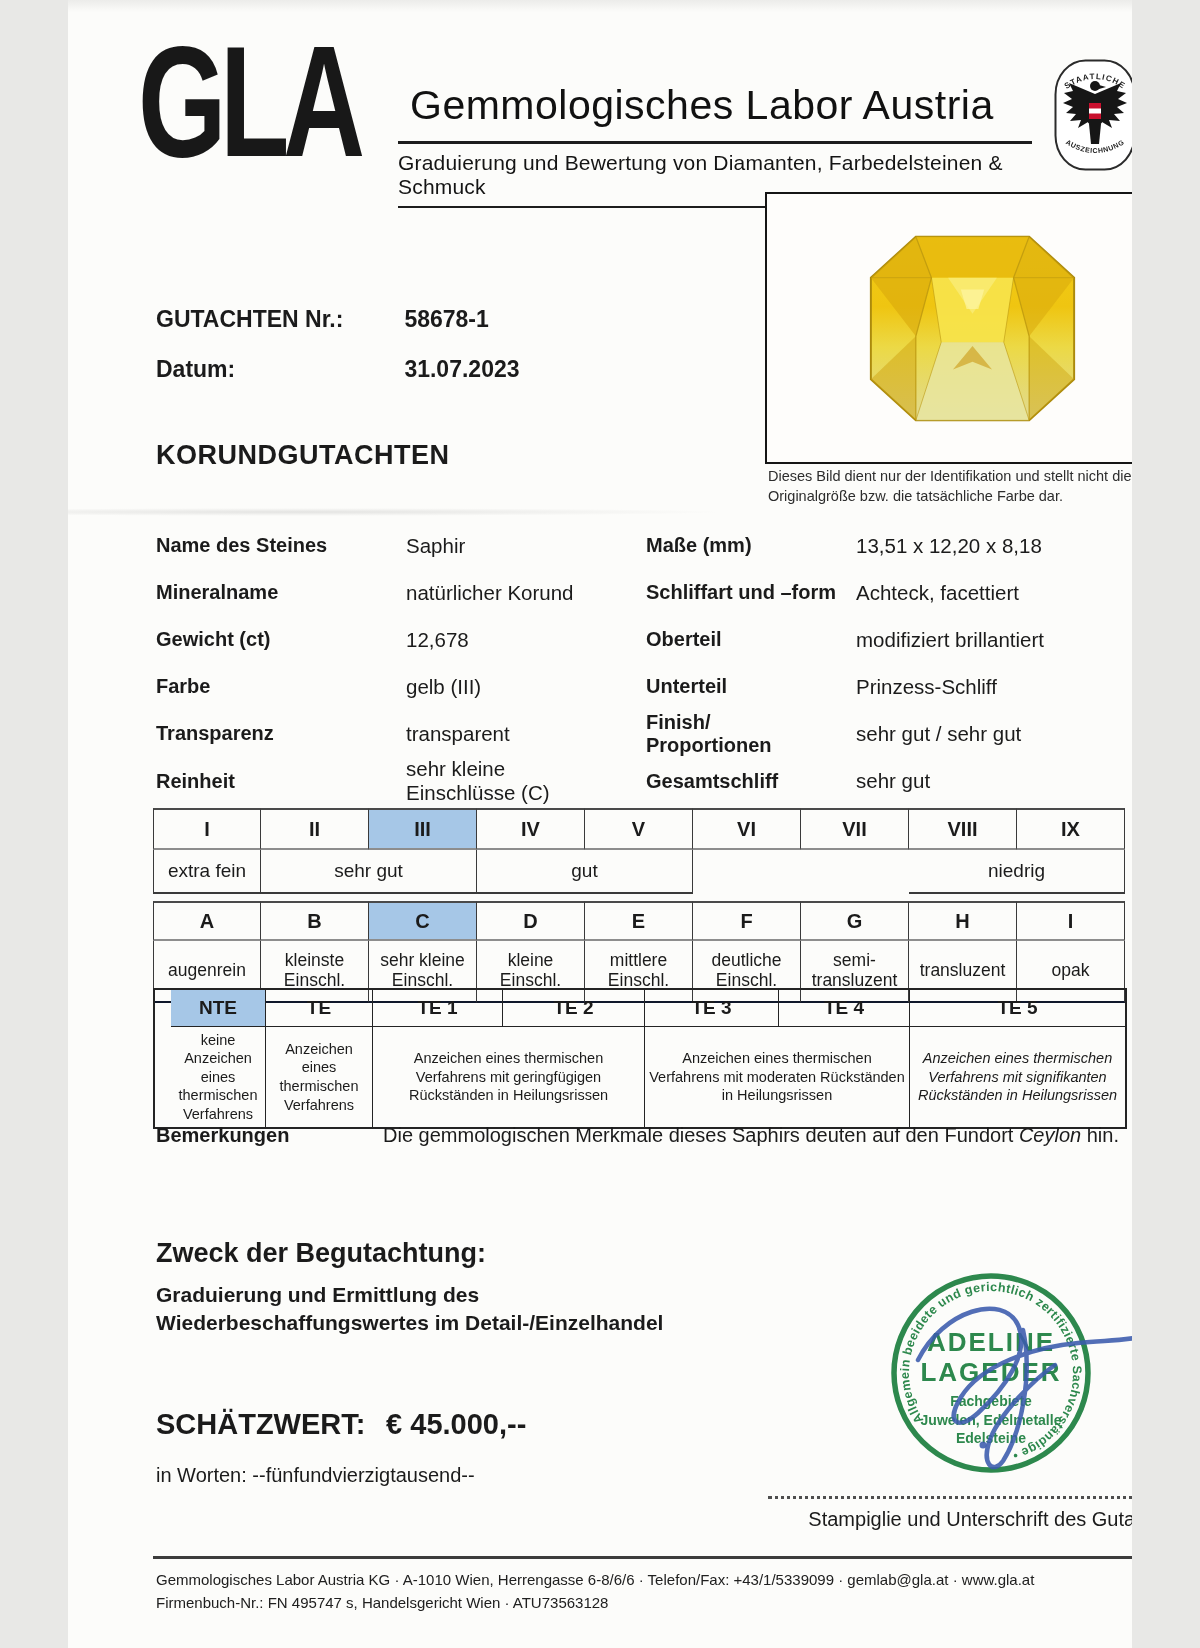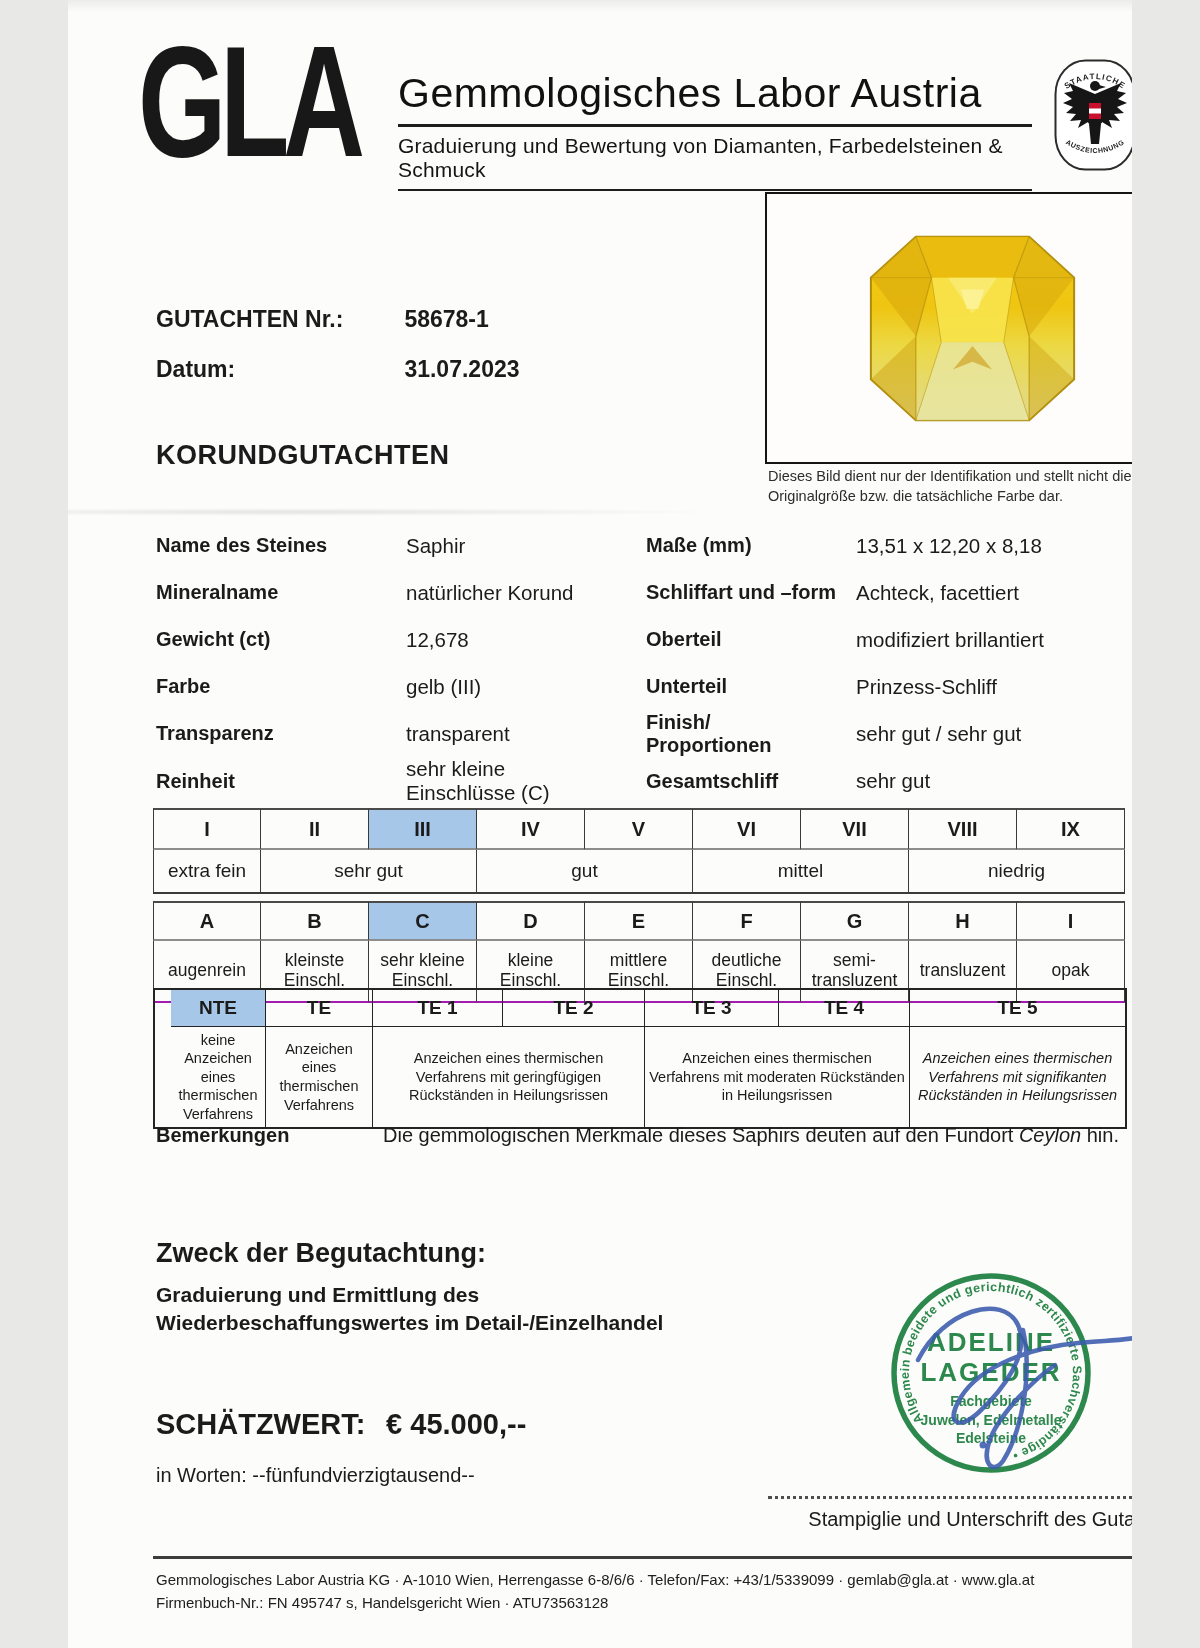--- a/index.html
+++ b/index.html
@@ -8,21 +8,21 @@
     background:#fcfcfa; overflow:hidden;
     font-family:"Liberation Sans","DejaVu Sans",sans-serif; color:#1b1b1b;
   }
   
   .gla-logo{
     position:absolute; left:70px; top:22px; font-size:158px; font-weight:700;
     letter-spacing:-9px; line-height:1; color:#181818;
     transform:scaleX(0.72); transform-origin:left top;
   }
   .title-block{position:absolute; left:330px; top:70px; width:634px;}
-  .main-title{font-size:41px; font-weight:400; color:#111; margin:0; line-height:1.15; letter-spacing:0.5px;}
+  .main-title{font-size:41px; font-weight:400; color:#111; margin:12px; line-height:1.15; letter-spacing:0.5px;}
   .rule-thick{border-top:3px solid #1d1d1d; margin-top:7px;}
   .main-subtitle{font-size:21px; color:#141414; margin-top:7px; letter-spacing:0.2px;}
   .rule-thin{border-top:2px solid #1d1d1d; margin-top:7px;}
   .emblem{position:absolute; left:985px; top:58px; width:84px; height:114px;}
   
   .meta-row{position:absolute; left:88px; font-size:23px; font-weight:700;}
   .meta-row .lbl{display:inline-block; width:242px;}
   .meta-1{top:306px;} .meta-2{top:356px;}
   .doc-title{position:absolute; left:88px; top:440px; font-size:27px; font-weight:700; letter-spacing:0.5px;}
   
@@ -39,21 +39,21 @@
   
   .gt{position:absolute; display:grid; grid-template-columns:repeat(9,108px) 106px;}
   .gt1{left:85px; top:808px;}
   .gt2{left:85px; top:901px;}
   .gc{display:flex; align-items:center; justify-content:center; text-align:center;
     border-right:1px solid #3a3a3a; box-sizing:border-box;}
   .gc.first{border-left:1px solid #3a3a3a;}
   .gh{font-size:20px; font-weight:700; height:42px; border-top:2px solid #4a4a4a; border-bottom:2px solid #8d8d8d;}
   .gg{font-size:19px; height:44px; border-bottom:2px solid #3a3a3a;}
   .gh2{height:40px;}
-  .gd{font-size:17.5px; line-height:1.12; height:62px; border-bottom:2px solid #a21caf; white-space:pre-line; padding:2px;}
+  .gd{font-size:17.5px; line-height:1.12; height:62px; border-bottom:2px solid #0f172a; white-space:pre-line; padding:2px;}
   .hl{background:#a6c7e7;}
   .axis{grid-column:10; grid-row:1/3; display:flex; align-items:center; padding-left:12px;
     font-size:21px; font-weight:700; line-height:1.15; white-space:pre-line; box-sizing:border-box;}
   .axis2{align-items:flex-start; padding-top:28px;}
   .r2{grid-row:2;}
   .cc1{grid-column:1/2;} .cc2{grid-column:2/4;} .cc3{grid-column:4/6;} .cc4{grid-column:6/8;} .cc5{grid-column:8/10;}
   
   .te{position:absolute; left:85px; top:988px; display:grid;
     grid-template-columns:110px 107px 130px 142px 134px 131px 216px;
     border:2px solid #242424;}
@@ -211,21 +211,20 @@
     <div class="gc gh">V</div>
     <div class="gc gh">VI</div>
     <div class="gc gh">VII</div>
     <div class="gc gh">VIII</div>
     <div class="gc gh">IX</div>
     <div class="axis">Farb-
 qualität</div>
     <div class="gc gg first r2 cc1">extra fein</div>
     <div class="gc gg r2 cc2">sehr gut</div>
     <div class="gc gg r2 cc3">gut</div>
-    <div class="gc gg r2 cc4">mittel</div>
     <div class="gc gg r2 cc5">niedrig</div>
   </div>
 
   <div class="gt gt2">
     <div class="gc gh gh2 first">A</div>
     <div class="gc gh gh2">B</div>
     <div class="gc gh gh2 hl">C</div>
     <div class="gc gh gh2">D</div>
     <div class="gc gh gh2">E</div>
     <div class="gc gh gh2">F</div>

